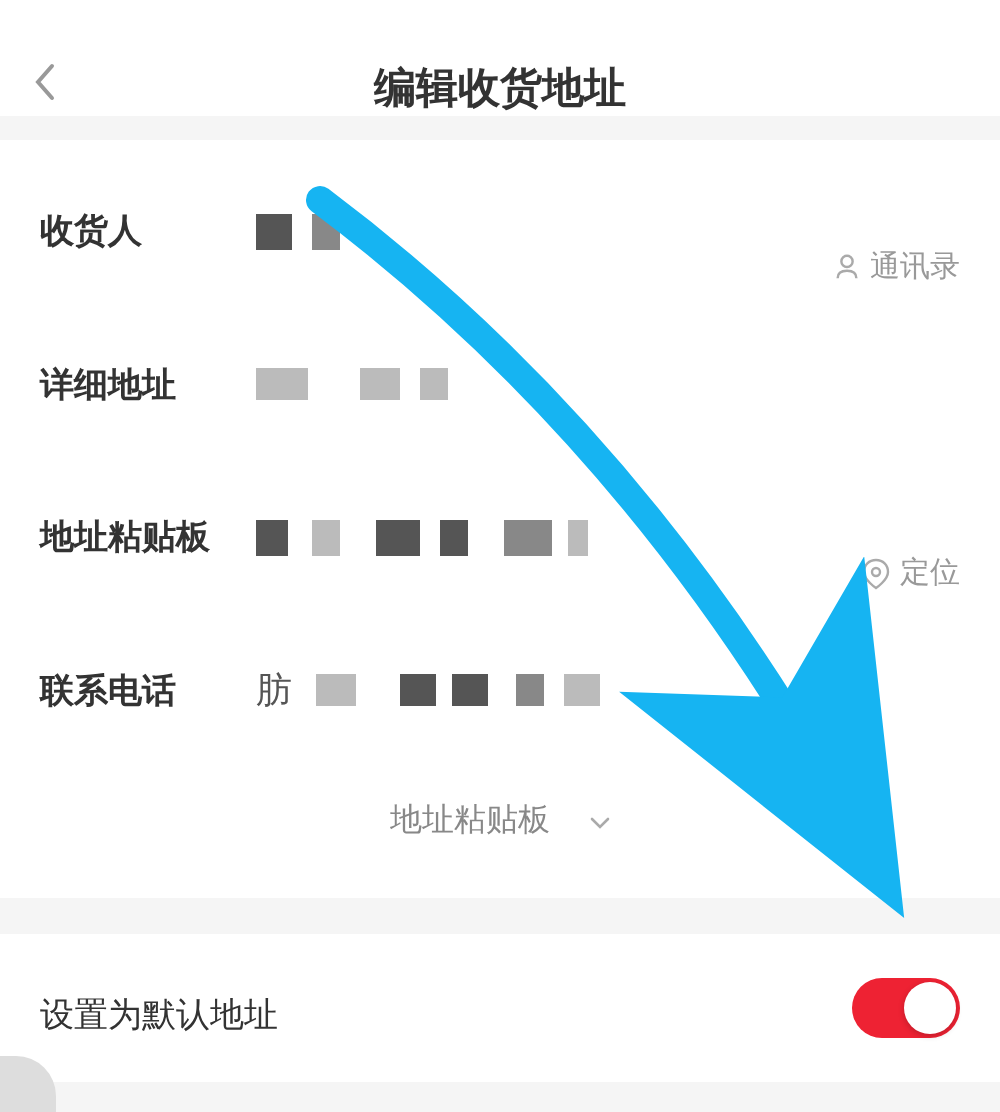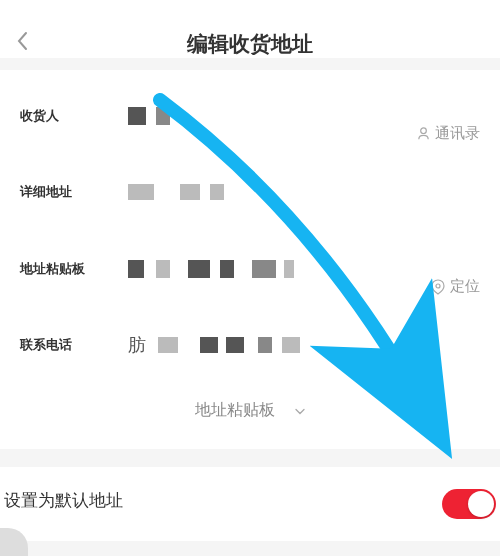--- a/index.html
+++ b/index.html
@@ -42,21 +42,21 @@
       margin-top: 12px;
     }
     .form-row {
       display: flex;
       align-items: center;
       padding: 18px 20px;
       min-height: 62px;
     }
     .form-label {
       width: 108px;
-      font-size: 13px;
+      font-size: 17px;
       font-weight: 600;
       color: #333;
       flex-shrink: 0;
     }
     .form-value {
       flex: 1;
       display: flex;
       align-items: center;
       gap: 8px;
     }
@@ -101,23 +101,23 @@
       align-items: center;
       gap: 20px;
     }
     .chevron-small {
       font-size: 12px;
       color: #aaa;
     }
     .default-section {
       background: #fff;
       margin-top: 18px;
-      padding: 22px 4px;
-      display: flex;
-      align-items: flex-start;
+      padding: 22px 20px;
+      display: flex;
+      align-items: flex-end;
       justify-content: space-between;
     }
     .default-label {
       font-size: 17px;
       color: #333;
     }
     .toggle {
       width: 54px;
       height: 30px;
       background: #ee2233;

